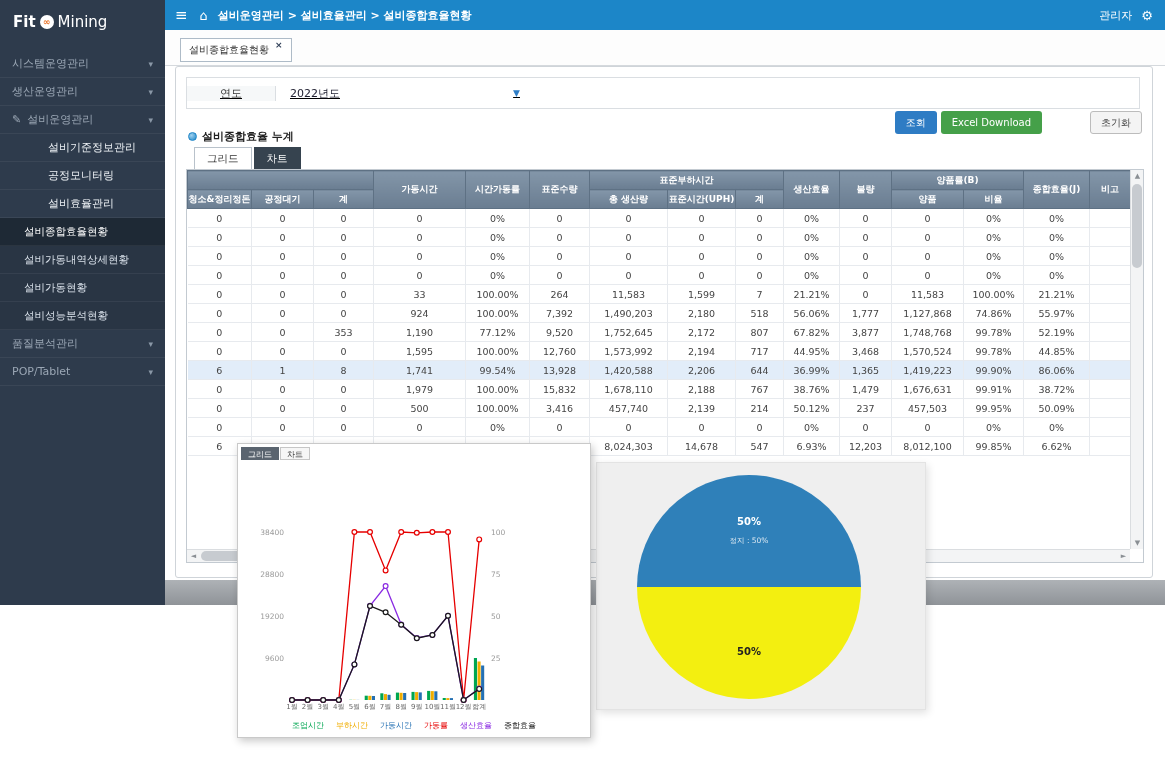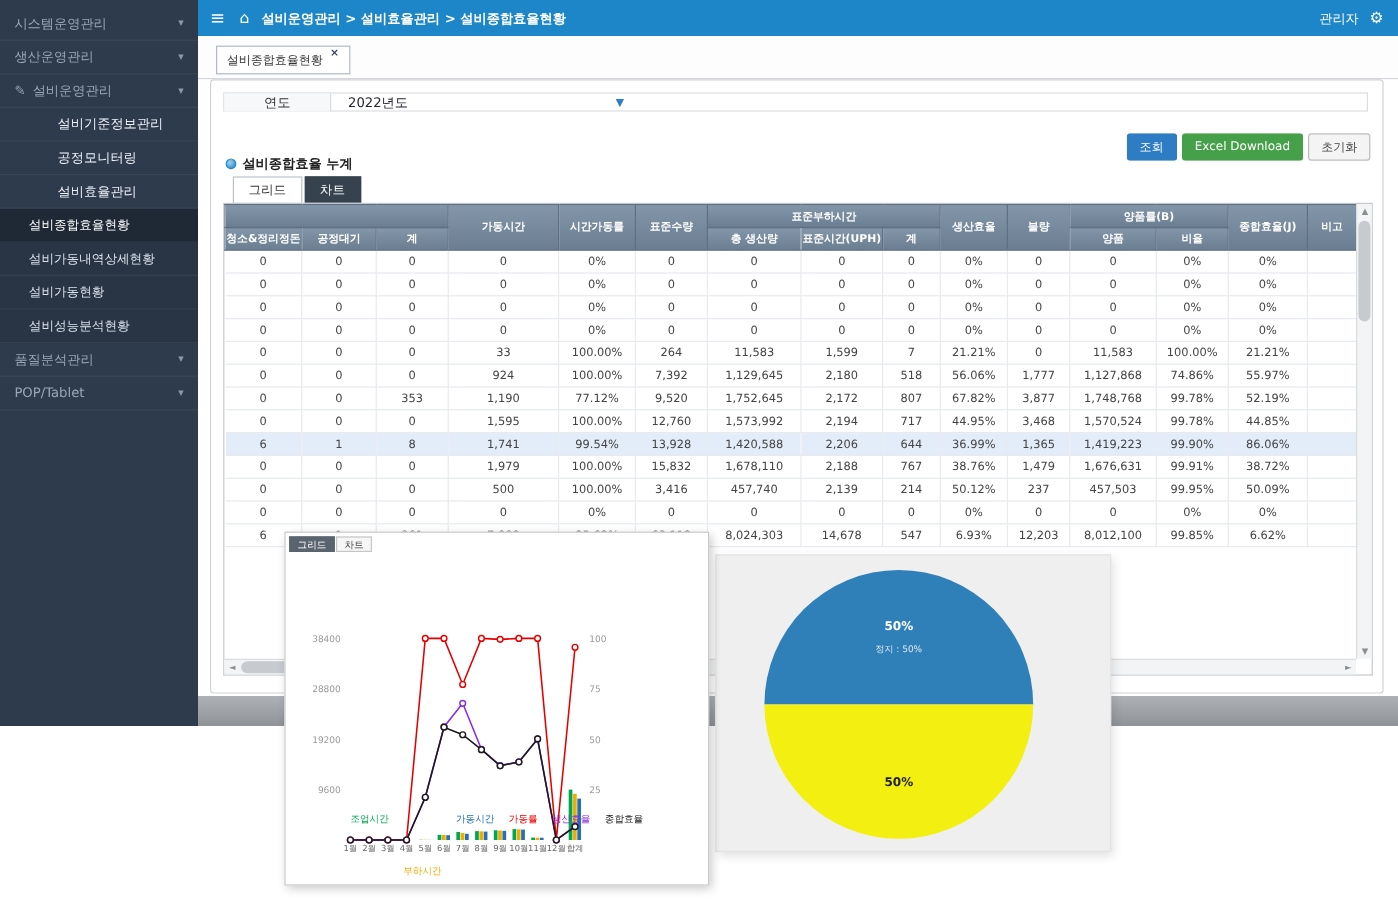--- a/index.html
+++ b/index.html
@@ -36,32 +36,32 @@
   
   .tabstrip{position:absolute;left:165px;top:30px;width:1000px;height:35px;background:#fdfdfd;
             border-bottom:1px solid #d5d9dd;z-index:1;}
   .page-tab{position:absolute;left:15px;top:8px;height:22px;border:1px solid #aebbc7;background:#fff;
             display:flex;align-items:center;padding:0 8px;font-size:10px;color:#333;cursor:pointer;}
   .page-tab .x{margin-left:6px;font-size:9px;color:#33425a;position:relative;top:-5px;font-weight:700;cursor:pointer;}
 
   
   .card{position:absolute;left:175px;top:66px;width:976px;height:510px;background:#fff;
         border:1px solid #cfd4d9;border-radius:3px;z-index:1;}
-  .filter{position:absolute;left:10px;top:10px;width:954px;height:16px;border:1px solid #dadee2;
-          display:flex;align-items:flex-start;background:#fff;box-sizing:border-box;}
+  .filter{position:absolute;left:10px;top:10px;width:954px;height:32px;border:1px solid #dadee2;
+          display:flex;align-items:center;background:#fff;box-sizing:border-box;text-decoration:underline;}
   .filter .flabel{width:88px;background:#f6f8f9;border-right:1px solid #dadee2;display:flex;
                   align-items:center;justify-content:center;font-size:11px;color:#333;}
   .filter .fvalue{display:flex;align-items:center;padding-left:14px;font-size:11px;color:#223;width:230px;cursor:pointer;}
   .filter .arrow{color:#2f7ec7;font-size:9px;margin-left:auto;}
   .actions{position:absolute;top:44px;right:10px;display:flex;gap:4px;}
   .btn{height:21px;border-radius:3px;font-size:10px;display:flex;align-items:center;padding:0 10px;
        border:1px solid transparent;cursor:pointer;}
   .btn-search{background:#2e7cc4;color:#fff;}
   .btn-excel{background:#45a049;color:#fff;}
-  .btn-reset{background:#f4f4f4;border-color:#bcbcbc;color:#444;}
+  .btn-reset{background:#f4f4f4;border-color:#bcbcbc;color:#444;margin-left:44px;}
   .section-head{position:absolute;left:12px;top:62px;display:flex;align-items:center;font-size:11px;
                 font-weight:700;color:#222;}
   .bullet{width:9px;height:9px;border-radius:50%;background:radial-gradient(circle at 35% 35%,#9fd1ef,#1f86c8);
           border:1px solid #1f86c8;margin-right:5px;box-sizing:border-box;}
   .view-tabs{position:absolute;left:18px;top:80px;display:flex;}
   .vtab{height:21px;padding:0 12px;display:flex;align-items:center;font-size:10.5px;border:1px solid #b9c2cb;
         background:#fff;color:#333;margin-right:2px;cursor:pointer;}
   .vtab.active{background:#36434f;color:#fff;border-color:#36434f;}
 
   
@@ -96,20 +96,25 @@
           gap:12px;font-size:8px;}
 
   
   .piepanel{position:absolute;left:596px;top:462px;width:330px;height:248px;background:#efefef;
             border:1px solid #e3e3e3;box-sizing:border-box;z-index:5;box-shadow:2px 3px 8px rgba(0,0,0,0.12);}
 </style>
 </head>
 <body>
 
 <div class="sidebar">
+  <div class="logo">
+    <b>Fit</b>
+    <span class="badge">∞</span>
+    <span>Mining</span>
+  </div>
   <div class="side-menu">
       <div class="side-item lvl0">
         <span class="lbl">시스템운영관리</span>
         <span class="chev">▾</span>
       </div>
       <div class="side-item lvl0">
         <span class="lbl">생산운영관리</span>
         <span class="chev">▾</span>
       </div>
       <div class="side-item lvl0">
@@ -320,21 +325,21 @@
             <td>21.21%</td>
             <td></td>
           </tr>
           <tr>
             <td>0</td>
             <td>0</td>
             <td>0</td>
             <td>924</td>
             <td>100.00%</td>
             <td>7,392</td>
-            <td>1,129,645</td>
+            <td>1,490,203</td>
             <td>2,180</td>
             <td>518</td>
             <td>56.06%</td>
             <td>1,777</td>
             <td>1,127,868</td>
             <td>74.86%</td>
             <td>55.97%</td>
             <td></td>
           </tr>
           <tr>
@@ -562,21 +567,21 @@
       <circle cx="147.6" cy="152.3" r="2.4" fill="#fff" stroke="#1a1a1a" stroke-width="1.2"></circle>
       <circle cx="163.2" cy="164.7" r="2.4" fill="#fff" stroke="#1a1a1a" stroke-width="1.2"></circle>
       <circle cx="178.8" cy="178.2" r="2.4" fill="#fff" stroke="#1a1a1a" stroke-width="1.2"></circle>
       <circle cx="194.4" cy="175.0" r="2.4" fill="#fff" stroke="#1a1a1a" stroke-width="1.2"></circle>
       <circle cx="210.0" cy="155.8" r="2.4" fill="#fff" stroke="#1a1a1a" stroke-width="1.2"></circle>
       <circle cx="225.6" cy="240.0" r="2.4" fill="#fff" stroke="#1a1a1a" stroke-width="1.2"></circle>
       <circle cx="241.2" cy="228.9" r="2.4" fill="#fff" stroke="#1a1a1a" stroke-width="1.2"></circle>
     </svg>
   <div class="legend">
       <span style="color: rgb(0, 166, 81);">조업시간</span>
-      <span style="color: rgb(240, 173, 0); margin-top: 43px;">부하시간</span>
+      <span style="color: rgb(240, 173, 0);">부하시간</span>
       <span style="color: rgb(36, 112, 179);">가동시간</span>
       <span style="color: rgb(230, 0, 0);">가동률</span>
       <span style="color: rgb(138, 43, 226);">생산효율</span>
       <span style="color: rgb(26, 26, 26);">종합효율</span>
     </div>
 </div>
 
 <div class="piepanel">
   <svg width="330" height="248">
       <path d="M152,124 L40.0,124.0 A112,112 0 0 1 264.0,124.0 Z" fill="#2f80b9"></path>

